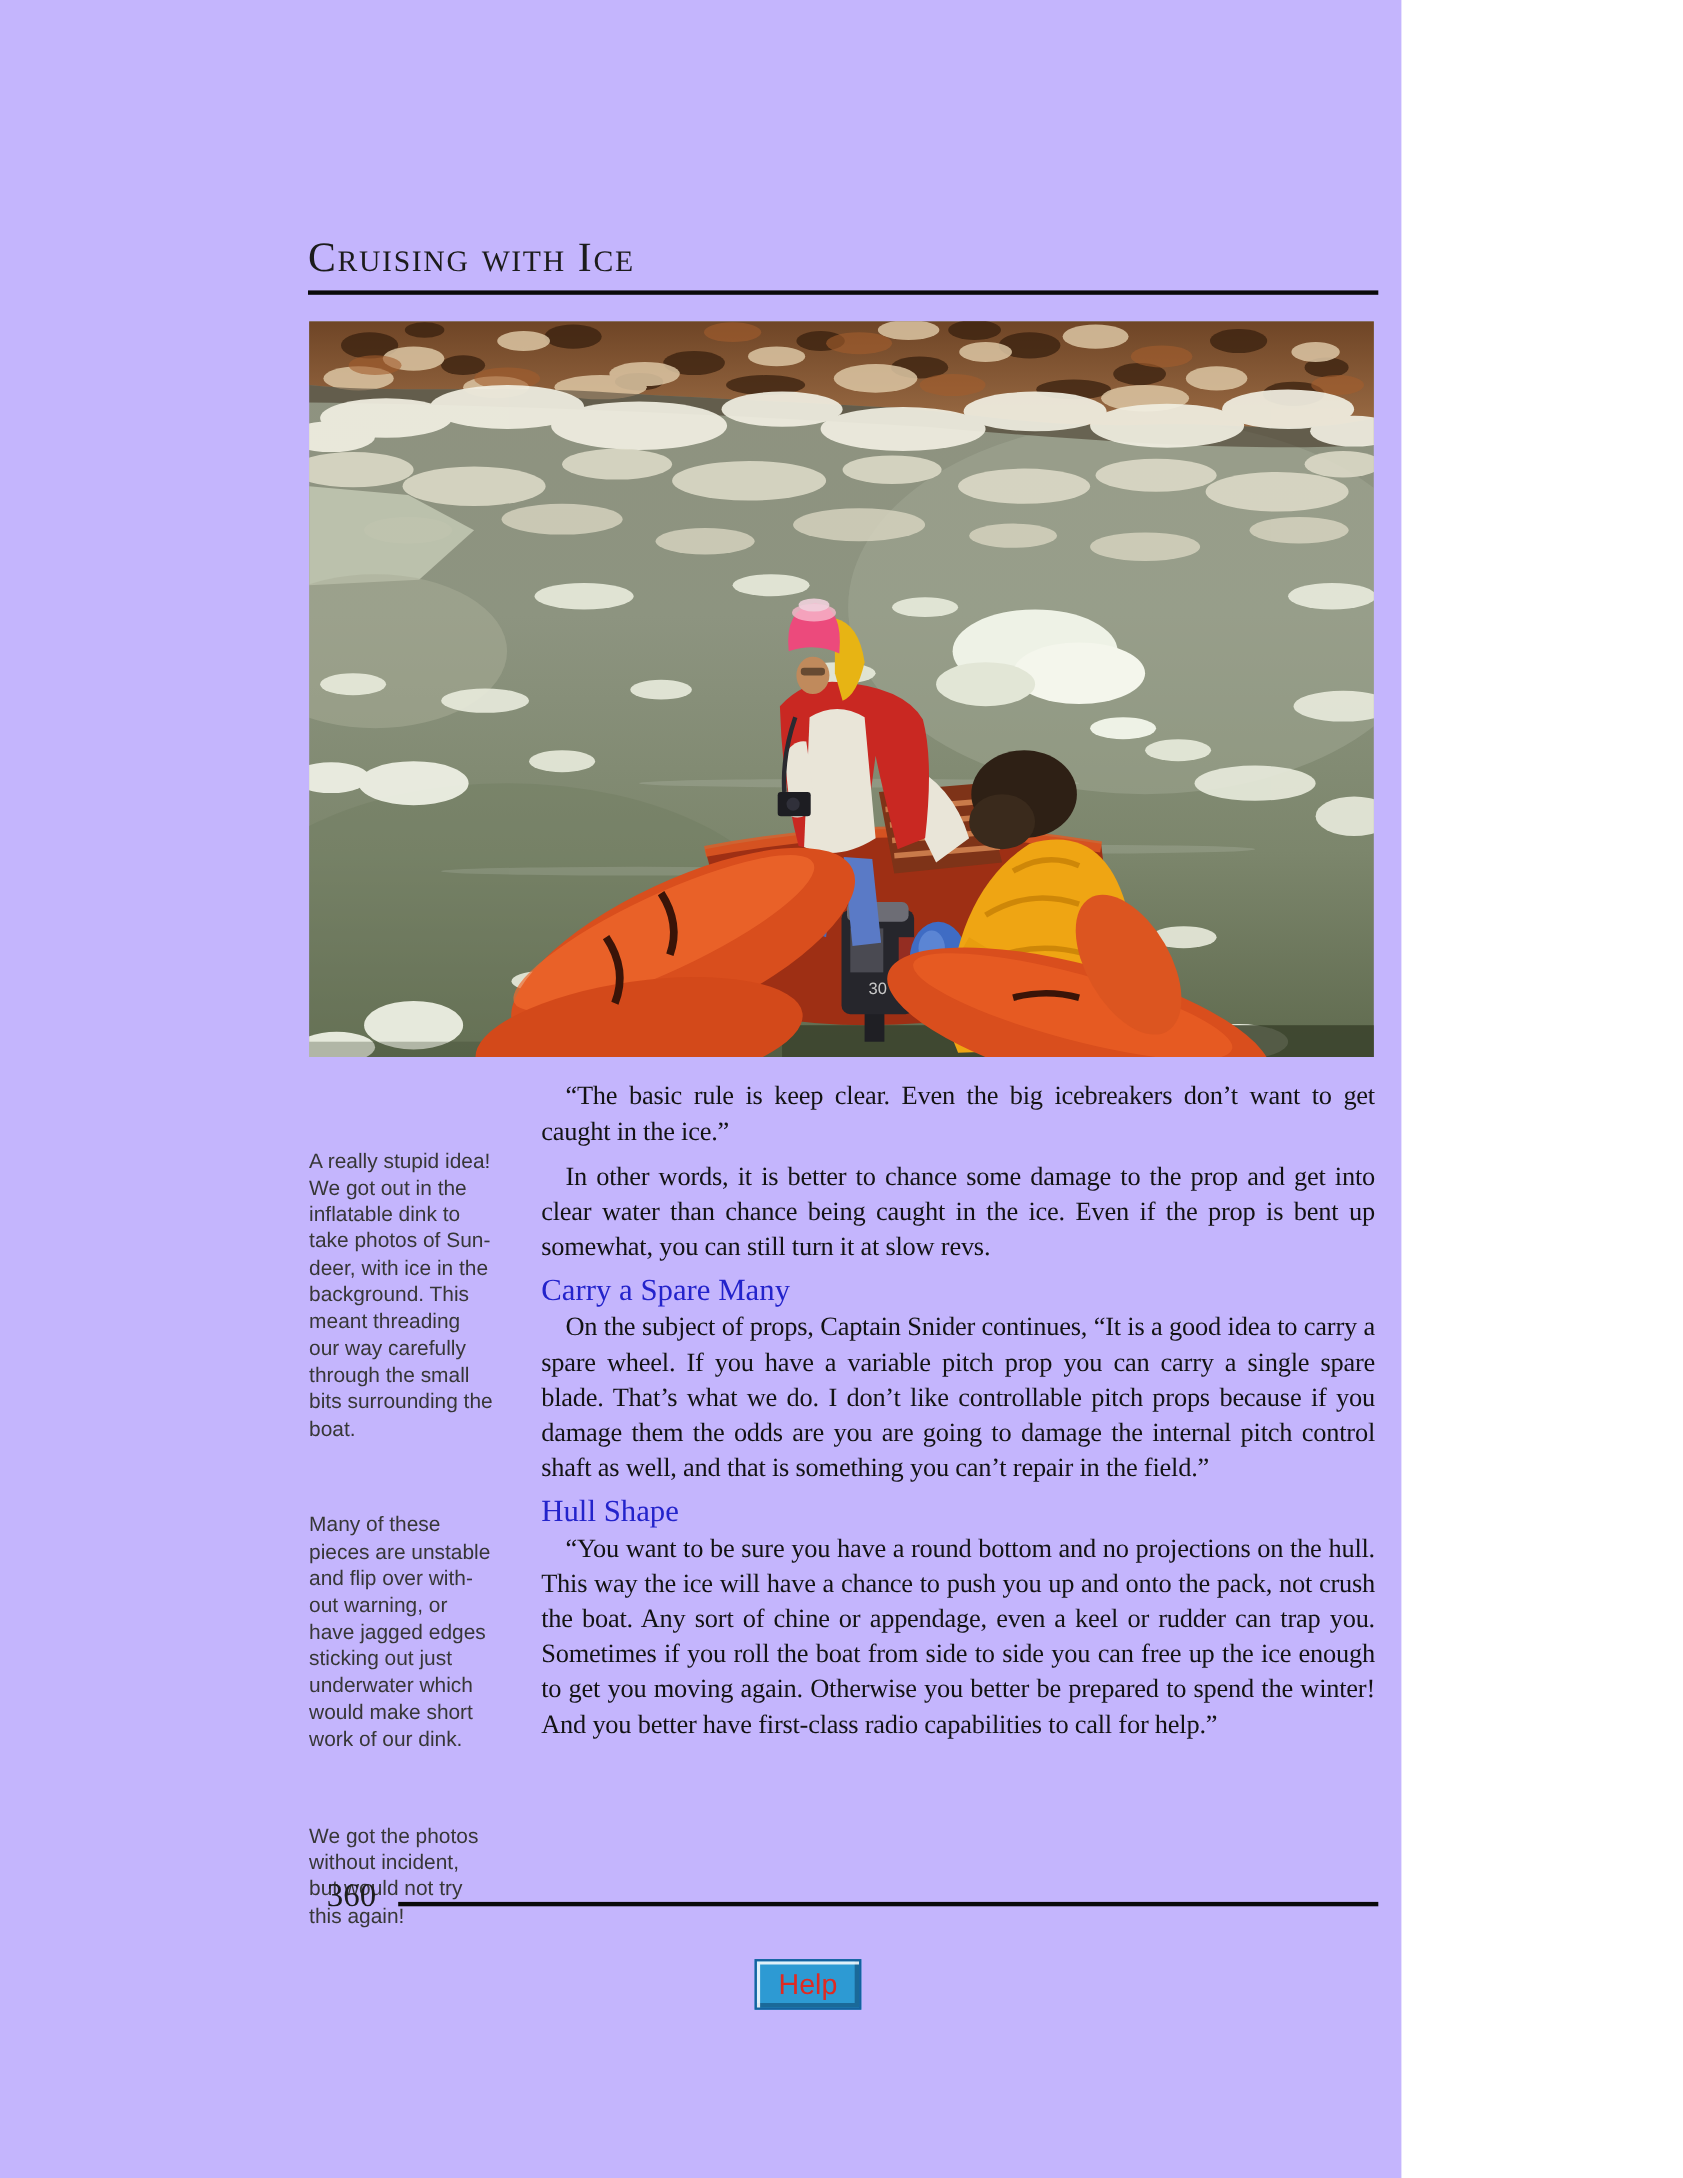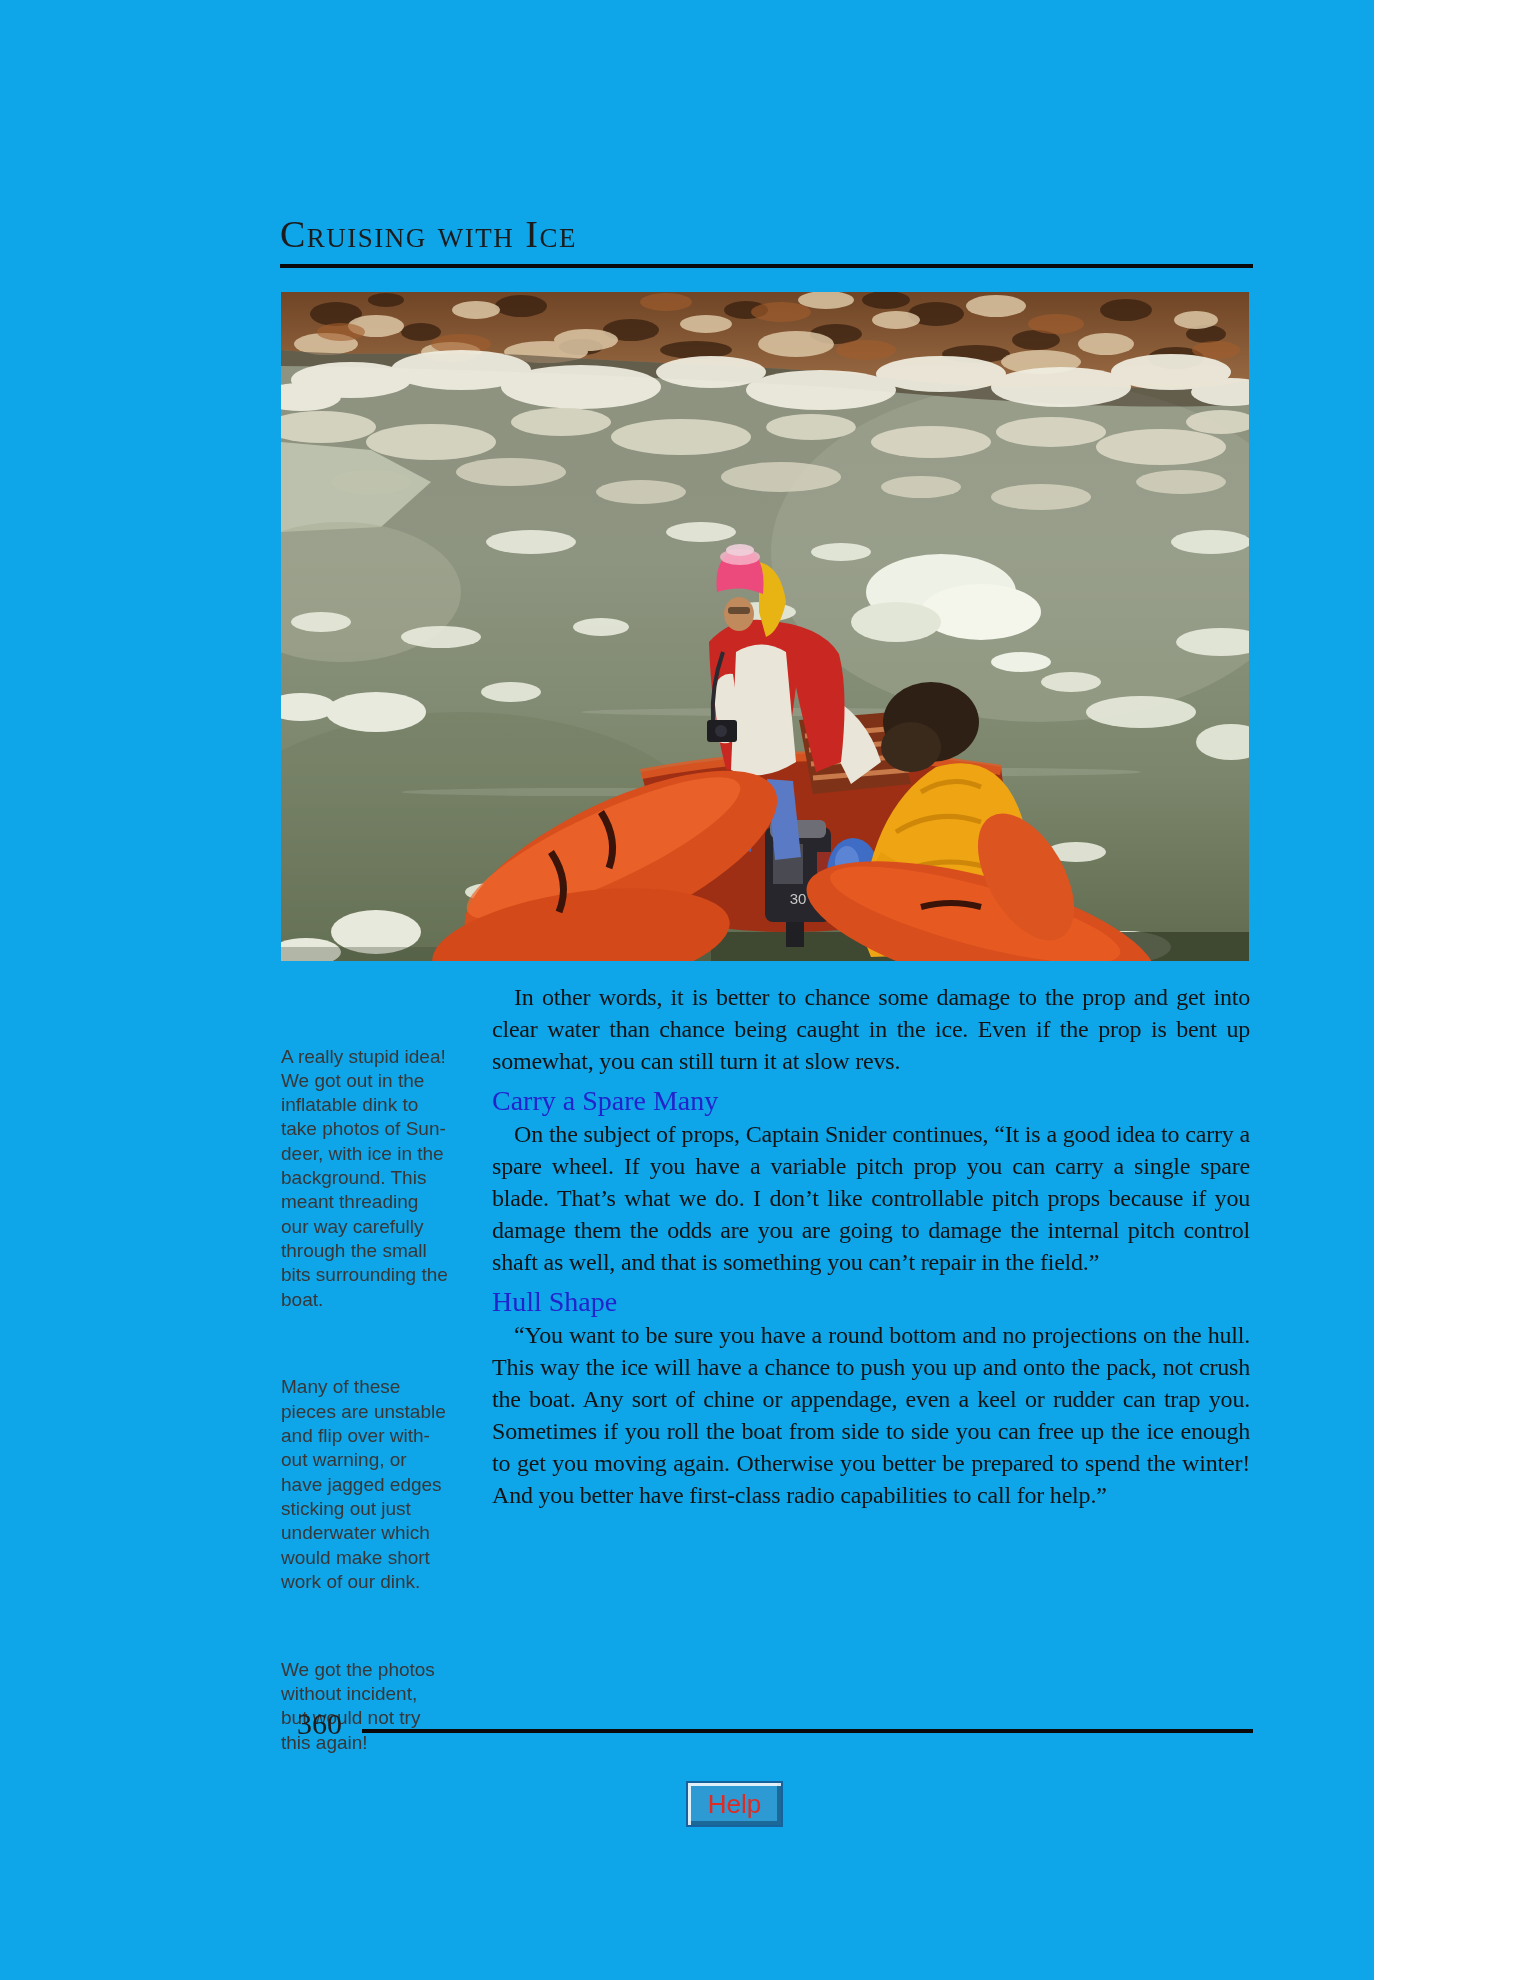--- a/index.html
+++ b/index.html
@@ -1,16 +1,16 @@
 <!DOCTYPE html>
 <html><head>
 <meta charset="utf-8">
 <style>
   html,body{margin:0;padding:0;background:#ffffff;}
-  .page{position:relative;width:1374px;height:1980px;background:#0ea5e9;overflow:hidden;
+  .page{position:relative;width:1274px;height:1980px;background:#c4b5fd;overflow:hidden;
         font-family:"Liberation Serif",serif;}
 
   
   .header-title{position:absolute;left:280px;top:212px;font-family:"Liberation Serif",serif;
         font-variant:small-caps;font-weight:400;font-size:38px;letter-spacing:1.5px;color:#1c1c1c;}
   .rule{position:absolute;background:#0a0a0a;height:4px;}
   .rule-top{left:280px;top:264px;width:973px;}
   .rule-bottom{left:362px;top:1729px;width:891px;}
 
   
@@ -288,20 +288,21 @@
 underwater which
 would make short
 work of our dink.</p>
     <p>We got the photos
 without incident,
 but would not try
 this again!</p>
   </aside>
 
   <div class="main">
+    <p>“The basic rule is keep clear. Even the big icebreakers don’t want to get caught in the ice.”</p>
     <p>In other words, it is better to chance some damage to the prop and get into clear water than chance being caught in the ice. Even if the prop is bent up somewhat, you can still turn it at slow revs.</p>
     <h2 class="section-heading">Carry a Spare Many</h2>
     <p>On the subject of props, Captain Snider continues, “It is a good idea to carry a spare wheel. If you have a variable pitch prop you can carry a single spare blade. That’s what we do. I don’t like controllable pitch props because if you damage them the odds are you are going to damage the internal pitch control shaft as well, and that is something you can’t repair in the field.”</p>
     <h2 class="section-heading">Hull Shape</h2>
     <p>“You want to be sure you have a round bottom and no projections on the hull. This way the ice will have a chance to push you up and onto the pack, not crush the boat. Any sort of chine or appendage, even a keel or rudder can trap you. Sometimes if you roll the boat from side to side you can free up the ice enough to get you moving again. Otherwise you better be prepared to spend the winter! And you better have first-class radio capabilities to call for help.”</p>
   </div>
 
   <div class="page-number">360</div>
   <div class="rule rule-bottom"></div>
   <button class="help-button">Help</button>

